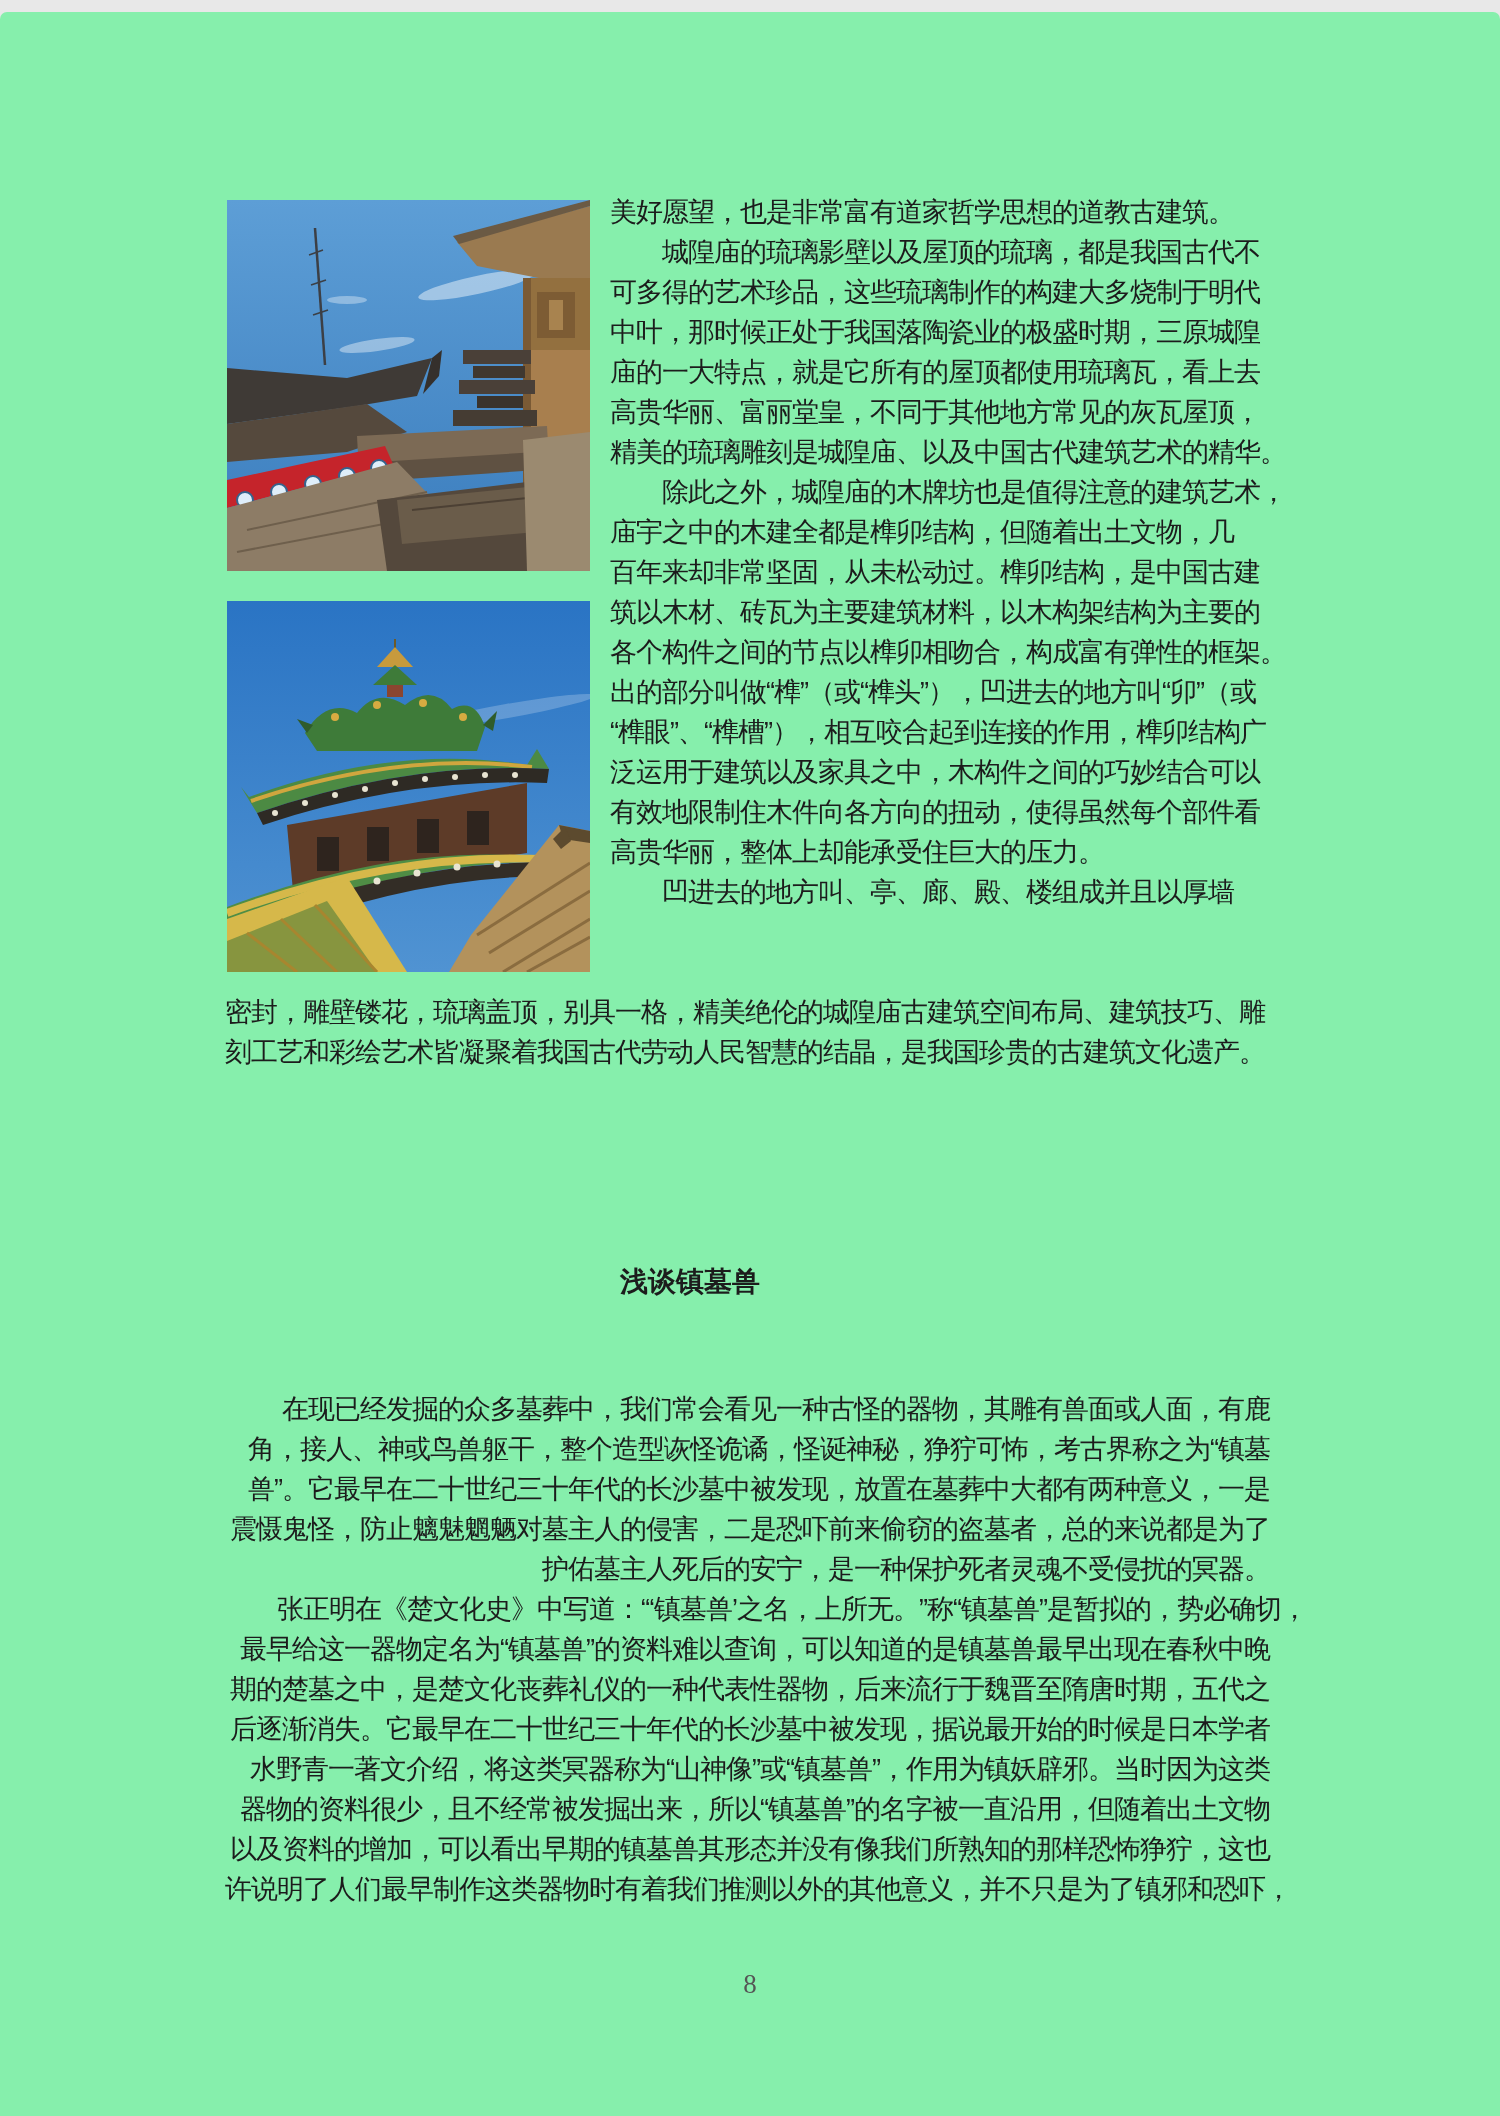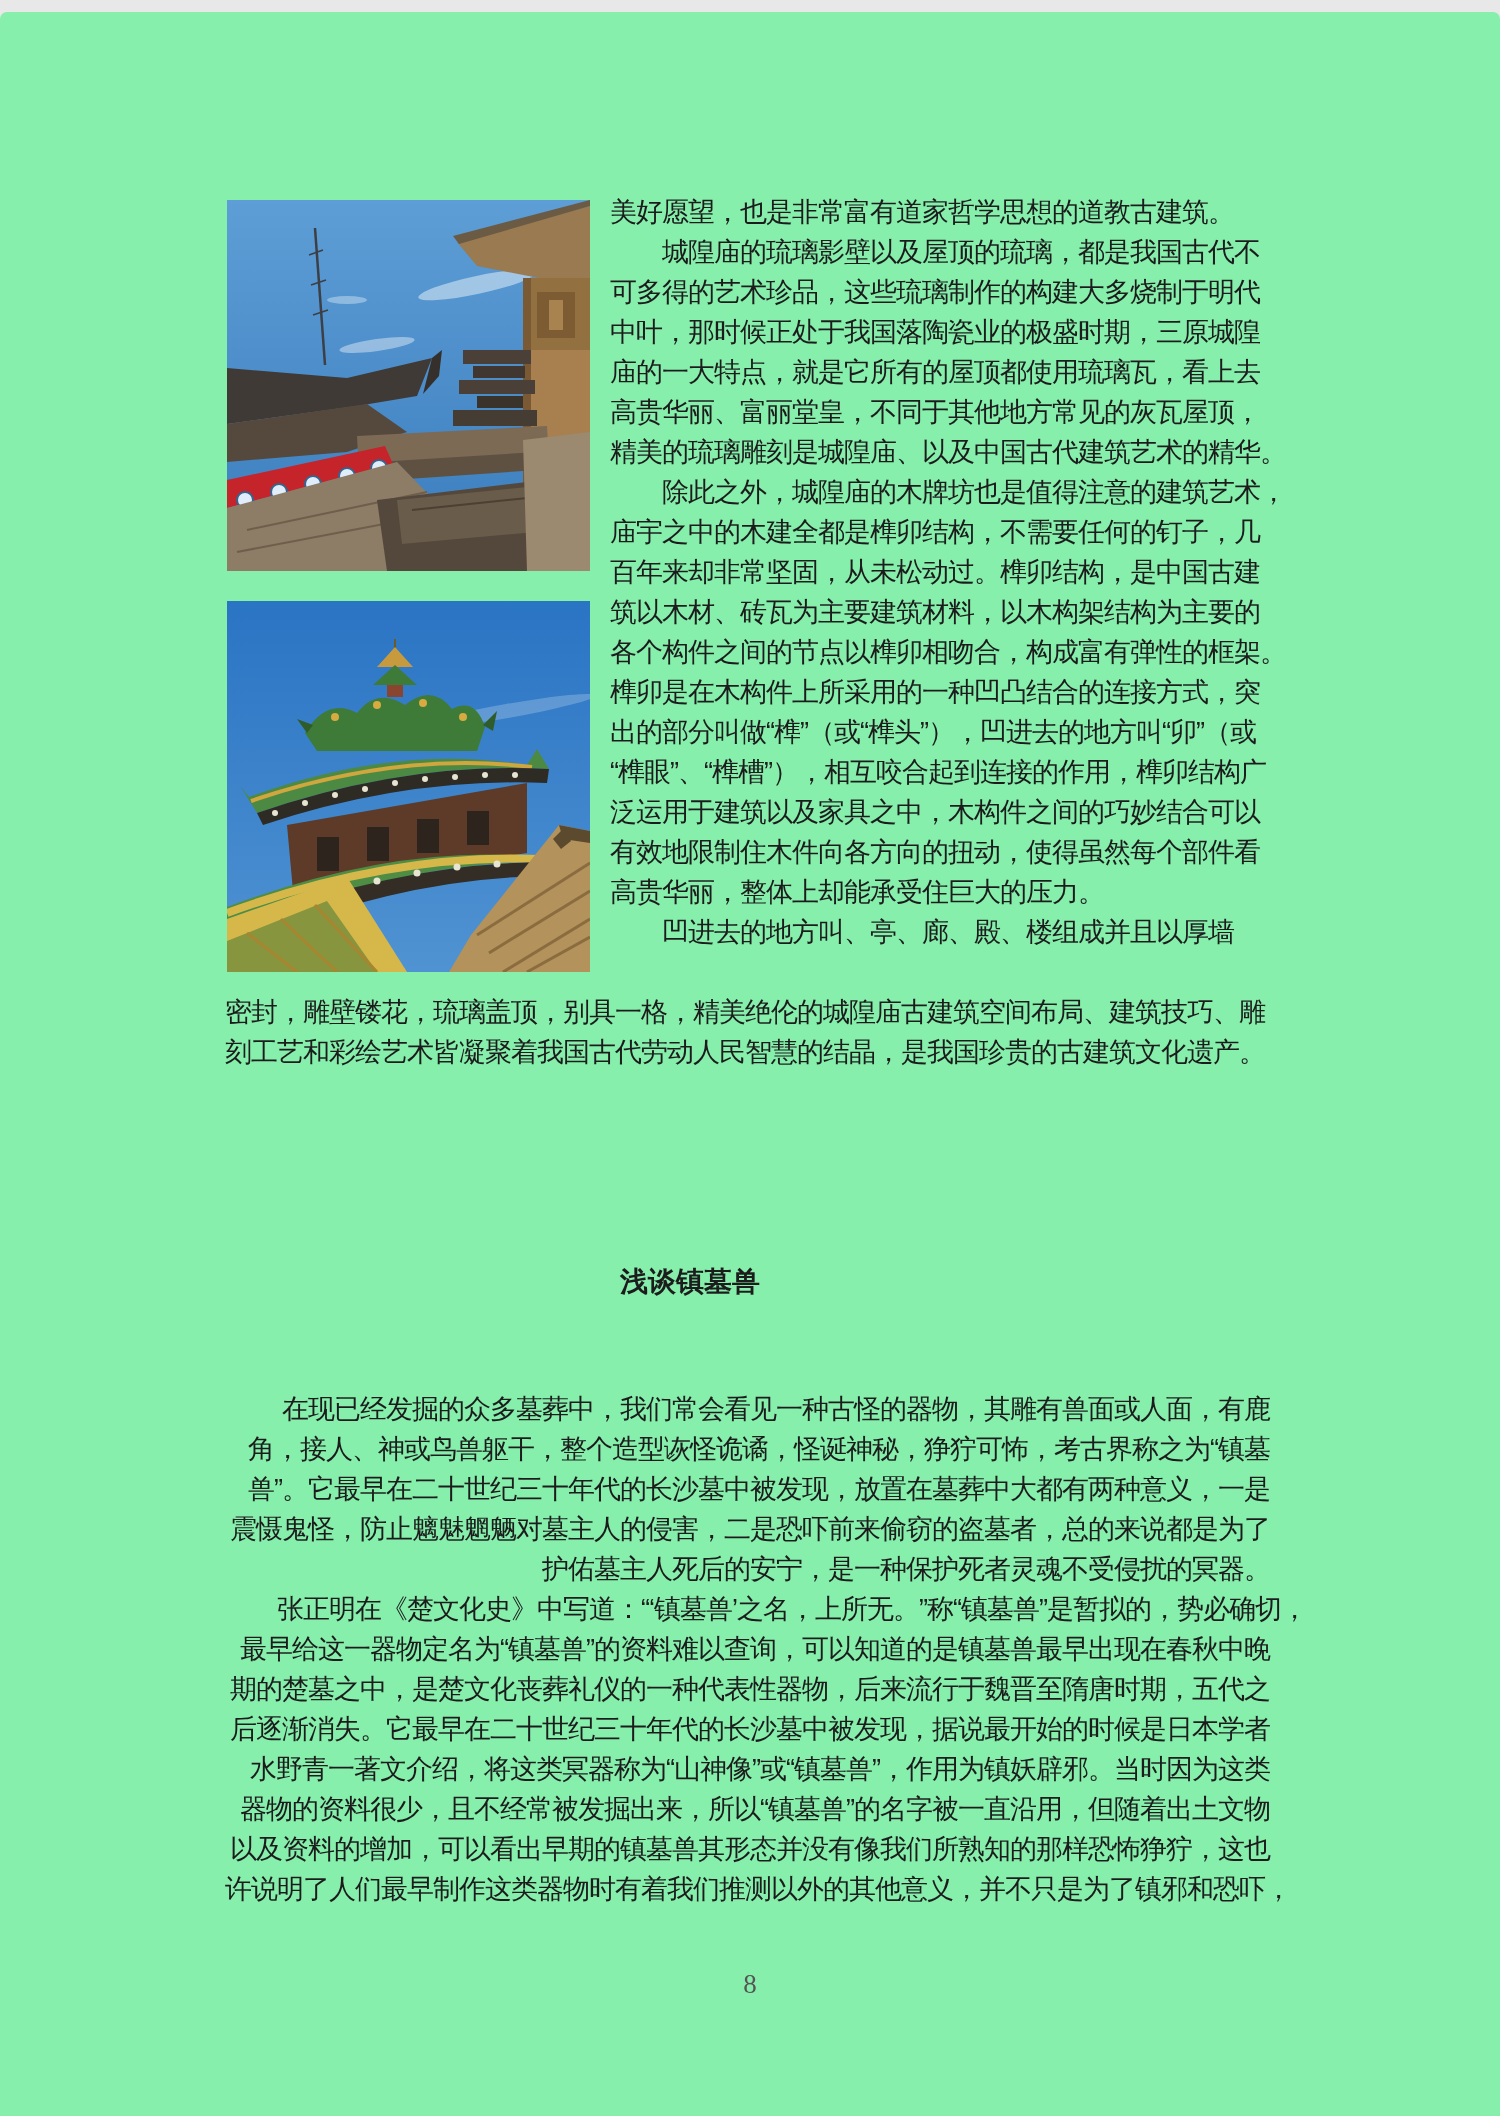--- a/index.html
+++ b/index.html
@@ -186,25 +186,24 @@
 
   <div class="textcol" id="wrap-col">
       <div class="tline">美好愿望，也是非常富有道家哲学思想的道教古建筑。</div>
       <div class="tline">　　城隍庙的琉璃影壁以及屋顶的琉璃，都是我国古代不</div>
       <div class="tline">可多得的艺术珍品，这些琉璃制作的构建大多烧制于明代</div>
       <div class="tline">中叶，那时候正处于我国落陶瓷业的极盛时期，三原城隍</div>
       <div class="tline">庙的一大特点，就是它所有的屋顶都使用琉璃瓦，看上去</div>
       <div class="tline">高贵华丽、富丽堂皇，不同于其他地方常见的灰瓦屋顶，</div>
       <div class="tline">精美的琉璃雕刻是城隍庙、以及中国古代建筑艺术的精华。</div>
       <div class="tline">　　除此之外，城隍庙的木牌坊也是值得注意的建筑艺术，</div>
-      <div class="tline">庙宇之中的木建全都是榫卯结构，不需要任何的钉子，几</div>
+      <div class="tline">庙宇之中的木建全都是榫卯结构，但随着出土文物，几</div>
       <div class="tline">百年来却非常坚固，从未松动过。榫卯结构，是中国古建</div>
       <div class="tline">筑以木材、砖瓦为主要建筑材料，以木构架结构为主要的</div>
       <div class="tline">各个构件之间的节点以榫卯相吻合，构成富有弹性的框架。</div>
-      <div class="tline">榫卯是在木构件上所采用的一种凹凸结合的连接方式，突</div>
       <div class="tline">出的部分叫做“榫”（或“榫头”），凹进去的地方叫“卯”（或</div>
       <div class="tline">“榫眼”、“榫槽”），相互咬合起到连接的作用，榫卯结构广</div>
       <div class="tline">泛运用于建筑以及家具之中，木构件之间的巧妙结合可以</div>
       <div class="tline">有效地限制住木件向各方向的扭动，使得虽然每个部件看</div>
       <div class="tline">高贵华丽，整体上却能承受住巨大的压力。</div>
       <div class="tline">　　凹进去的地方叫、亭、廊、殿、楼组成并且以厚墙</div>
     </div>
 
   <div class="textcol" id="full-col">
       <div class="tline">密封，雕壁镂花，琉璃盖顶，别具一格，精美绝伦的城隍庙古建筑空间布局、建筑技巧、雕</div>

